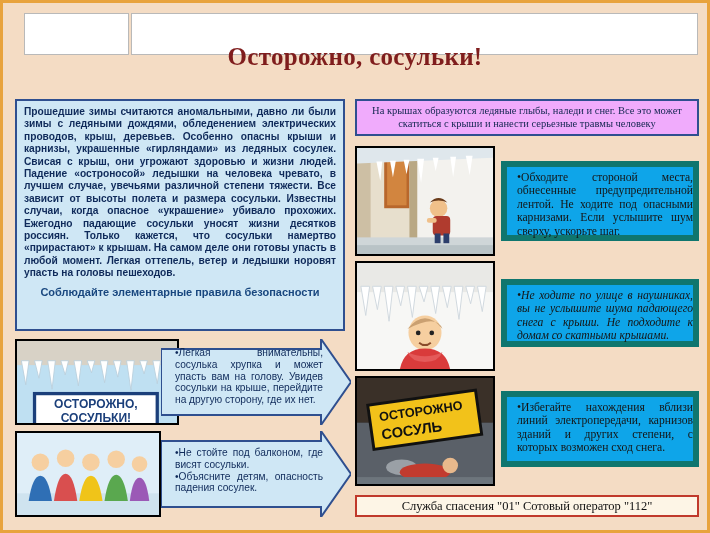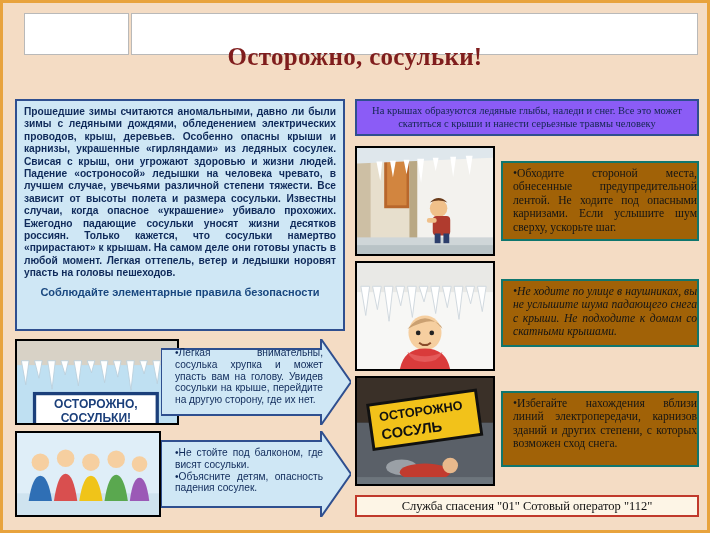--- a/index.html
+++ b/index.html
@@ -48,36 +48,36 @@
     text-align:justify;
     font-weight:bold;
   }
   .safety-line{
     display:block;margin-top:6px;text-align:center;
     color:#19477f;font-size:11px;font-weight:bold;
   }
   
   .topnote{
     position:absolute;left:352px;top:96px;width:344px;height:37px;
-    background:#8b5cf6;border:2px solid #2f4f8f;box-sizing:border-box;
+    background:#f0abfc;border:2px solid #2f4f8f;box-sizing:border-box;
     display:flex;align-items:center;justify-content:center;
     text-align:center;
     font-family:"Liberation Serif", serif;
     font-size:10.5px;line-height:12.5px;color:#12264f;
     padding:0 6px;
   }
   .pic{
     position:absolute;left:0;top:0;
     border:2px solid #000;box-sizing:border-box;
     overflow:hidden;background:#fff;
   }
   .tipbox{
     position:absolute;
-    background:#a16207;
-    border:2px solid #0f766e;
+    background:#0ea5e9;
+    border:6px solid #0f766e;
     box-sizing:border-box;
     padding:4px 0 4px 10px;
     font-family:"Liberation Serif", serif;
     font-size:11.6px;line-height:13.4px;color:#151515;
     text-align:justify;
   }
   
   .sign-img{
     position:absolute;left:12px;top:336px;width:164px;height:86px;
     border:2px solid #000;box-sizing:border-box;overflow:hidden;background:#bfe0f2;

